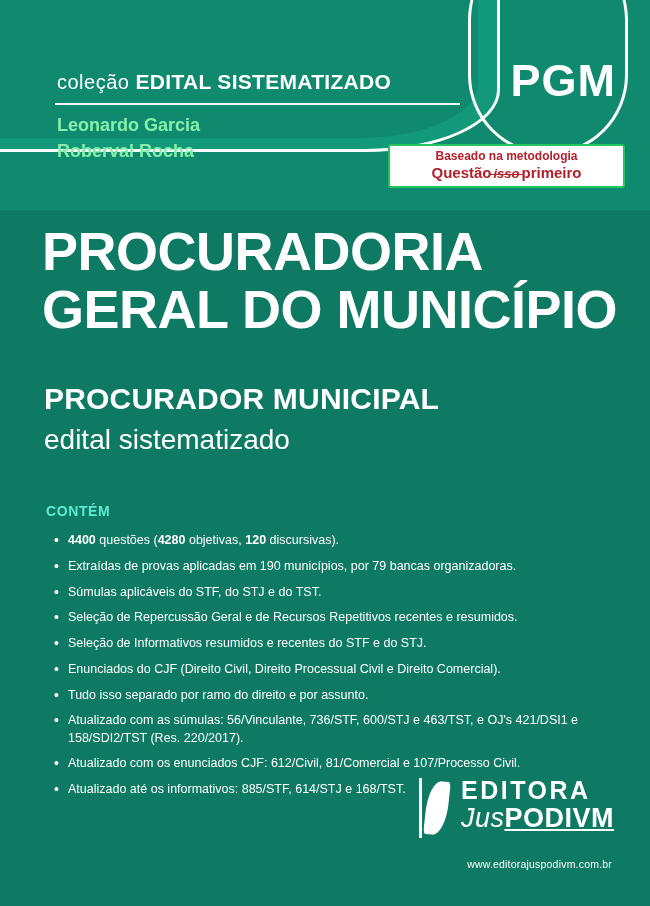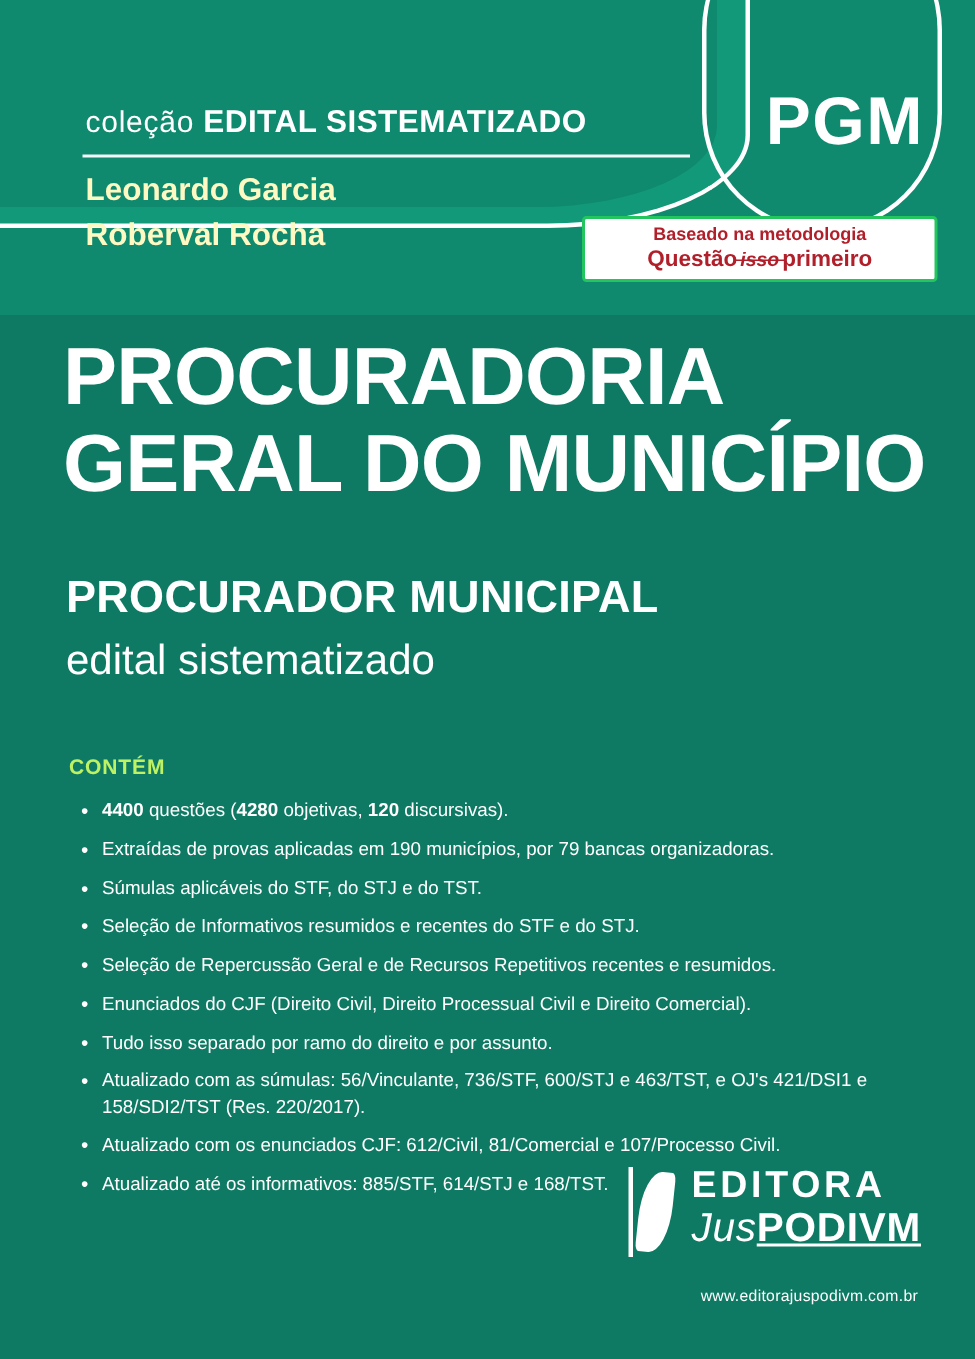--- a/index.html
+++ b/index.html
@@ -83,22 +83,22 @@
     letter-spacing: .5px;
   }
   .collection .c-bold {
     font-size: 21px;
     font-weight: bold;
     letter-spacing: .3px;
   }
   .authors {
     position: absolute;
     left: 57px; top: 112px;
-    color: #fef9c3;
-    font-size: 21px;
+    color: #86efac;
+    font-size: 18px;
     font-weight: bold;
     line-height: 1.45;
   }
   .rule {
     position: absolute;
     left: 55px; top: 103px;
     width: 405px; height: 2px;
     background: #ffffff;
     opacity: .95;
   }
@@ -162,21 +162,21 @@
     position: absolute;
     left: 44px; top: 424px;
     color: #ffffff;
     font-size: 28px;
     font-weight: normal;
   }
   
   .contem-label {
     position: absolute;
     left: 46px; top: 503px;
-    color: #bef264;
+    color: #5eead4;
     font-size: 14px;
     font-weight: bold;
     letter-spacing: .6px;
   }
   .bullets {
     position: absolute;
     left: 52px; top: 532px;
     width: 550px;
     color: #ffffff;
     font-size: 12.5px;
@@ -286,22 +286,22 @@
 
   <div class="subtitle">PROCURADOR MUNICIPAL</div>
   <div class="subtitle2">edital sistematizado</div>
 
   <div class="contem-label">CONTÉM</div>
 
   <ul class="bullets" id="contem-list">
       <li><b>4400</b> questões (<b>4280</b> objetivas, <b>120</b> discursivas).</li>
       <li>Extraídas de provas aplicadas em 190 municípios, por 79 bancas organizadoras.</li>
       <li>Súmulas aplicáveis do STF, do STJ e do TST.</li>
+      <li>Seleção de Repercussão Geral e de Recursos Repetitivos recentes e resumidos.</li>
       <li>Seleção de Informativos resumidos e recentes do STF e do STJ.</li>
-      <li>Seleção de Repercussão Geral e de Recursos Repetitivos recentes e resumidos.</li>
       <li>Enunciados do CJF (Direito Civil, Direito Processual Civil e Direito Comercial).</li>
       <li>Tudo isso separado por ramo do direito e por assunto.</li>
       <li>Atualizado com as súmulas: 56/Vinculante, 736/STF, 600/STJ e 463/TST, e OJ's 421/DSI1 e 158/SDI2/TST (Res. 220/2017).</li>
       <li>Atualizado com os enunciados CJF: 612/Civil, 81/Comercial e 107/Processo Civil.</li>
       <li>Atualizado até os informativos: 885/STF, 614/STJ e 168/TST.</li>
     </ul>
 
   <div class="publisher">
     <div class="leaf-mark">
       <div class="bar"></div>

